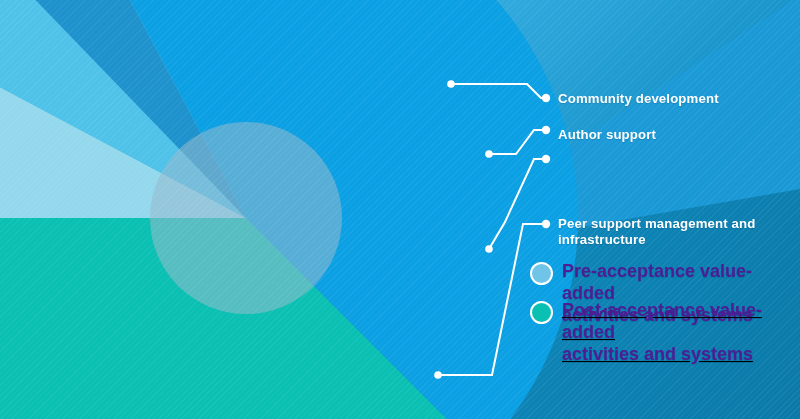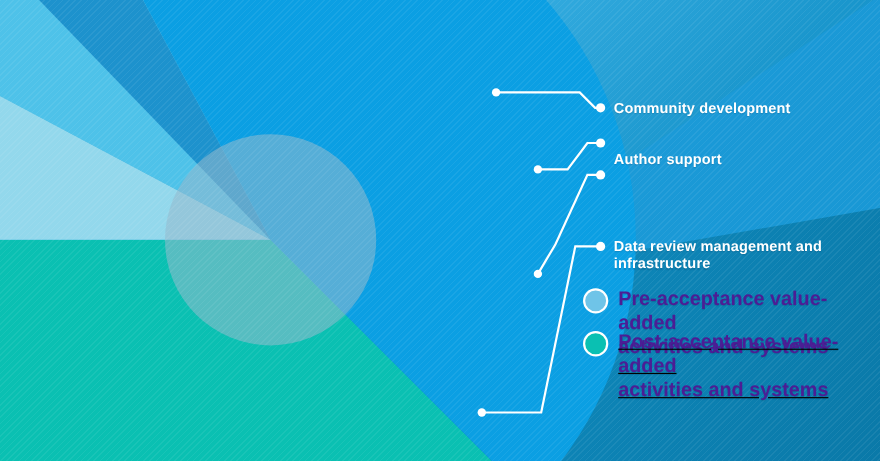--- a/index.html
+++ b/index.html
@@ -86,24 +86,24 @@
       <path d="M 489 249 L 505 222 L 534 159 L 546 159" fill="none" stroke="#ffffff" stroke-width="2" stroke-linejoin="miter"></path>
       <circle cx="489" cy="249" r="3.8" fill="#ffffff"></circle>
       <circle cx="546" cy="159" r="4.2" fill="#ffffff"></circle>
       <path d="M 438 375 L 492 375 L 523 224 L 546 224" fill="none" stroke="#ffffff" stroke-width="2" stroke-linejoin="miter"></path>
       <circle cx="438" cy="375" r="3.8" fill="#ffffff"></circle>
       <circle cx="546" cy="224" r="4.2" fill="#ffffff"></circle>
     </svg>
 
   <div class="label" style="left:558px;top:91px;">Community development</div>
 
-  <div class="label" style="left:558px;top:137px;">Author support</div>
+  <div class="label" style="left:558px;top:127px;">Author support</div>
 
 
-  <div class="label" style="left:558px;top:216px;">Data review management and
+  <div class="label" style="left:558px;top:216px;">Peer support management and
 infrastructure</div>
 
   <div class="legend-item" style="left:530px;top:261px;">
     <span class="swatch" style="background: rgb(111, 196, 232);"></span>
     <span class="legend-text">Pre-acceptance value-added
 activities and systems</span>
   </div>
 
   <div class="legend-item" style="left:530px;top:300px;text-decoration:underline;">
     <span class="swatch" style="background: rgb(10, 192, 178);"></span>

